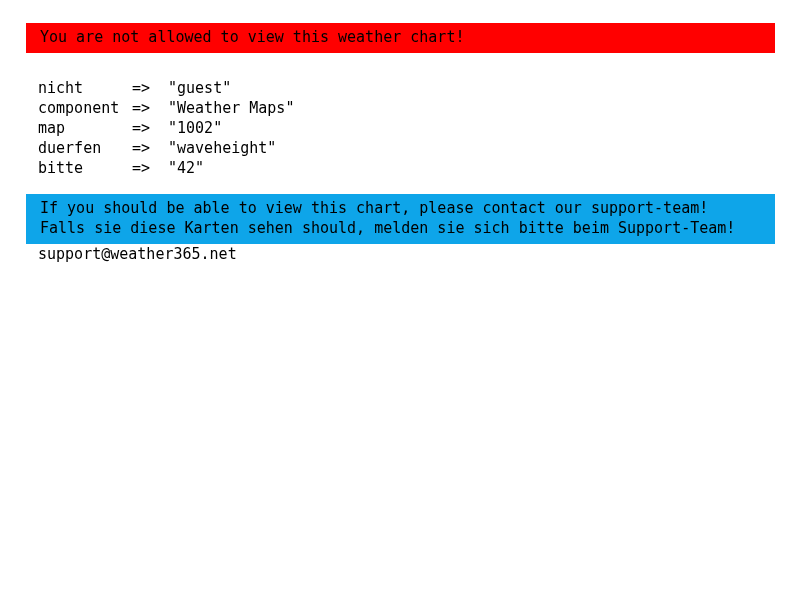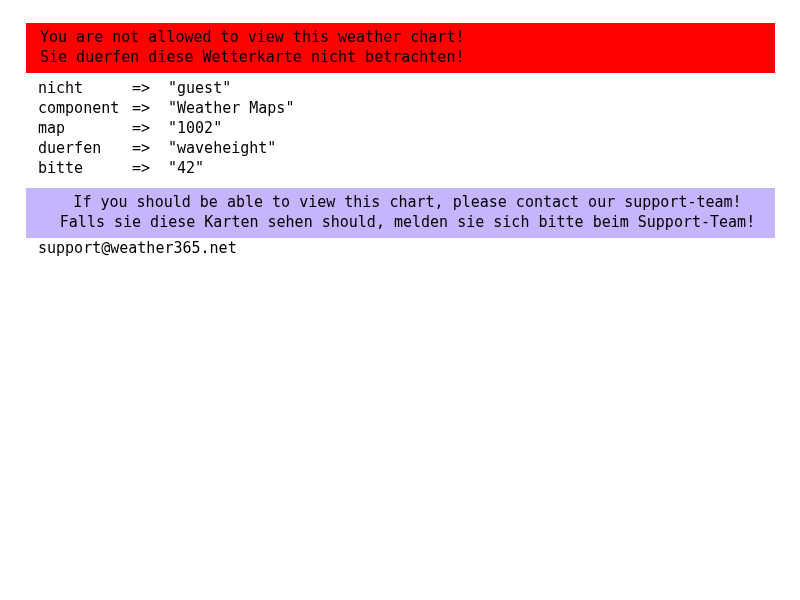--- a/index.html
+++ b/index.html
@@ -25,23 +25,22 @@
     left: 26px;
     width: 749px;
     padding: 4px 0 6px 0;
     box-sizing: border-box;
   }
   .banner-error {
     top: 23px;
     background: #ff0000;
   }
   .banner-info {
-    top: 188px;
-    background: #c4b5fd;
-    text-align: center;
+    top: 194px;
+    background: #0ea5e9;
   }
   .banner-line {
     display: block;
     padding-left: 14px;
     line-height: 20px;
     white-space: pre;
     font-size: 15px;
     letter-spacing: 0px;
   }
   .params {
@@ -65,39 +64,38 @@
     display: inline-block;
     width: 36px;
     white-space: pre;
   }
   .param-val {
     white-space: pre;
   }
   .footer {
     position: absolute;
     left: 38px;
-    top: 238px;
+    top: 244px;
     width: 736px;
     display: flex;
     justify-content: space-between;
     white-space: pre;
     line-height: 20px;
   }
   .footer-left, .footer-right {
     white-space: pre;
   }
 </style>
 </head>
 <body>
 
 <div class="page">
 
   <div class="banner banner-error">
     <span class="banner-line">You are not allowed to view this weather chart!</span>
-    <span class="banner-line">Sie duerfen diese Wetterkarte nicht betrachten!</span>
   </div>
 
   <div class="params">
     <div class="param-row">
       <span class="param-key">nicht</span>
       <span class="param-arrow">=&gt;</span>
       <span class="param-val">"guest"</span>
     </div>
     <div class="param-row">
       <span class="param-key">component</span>

